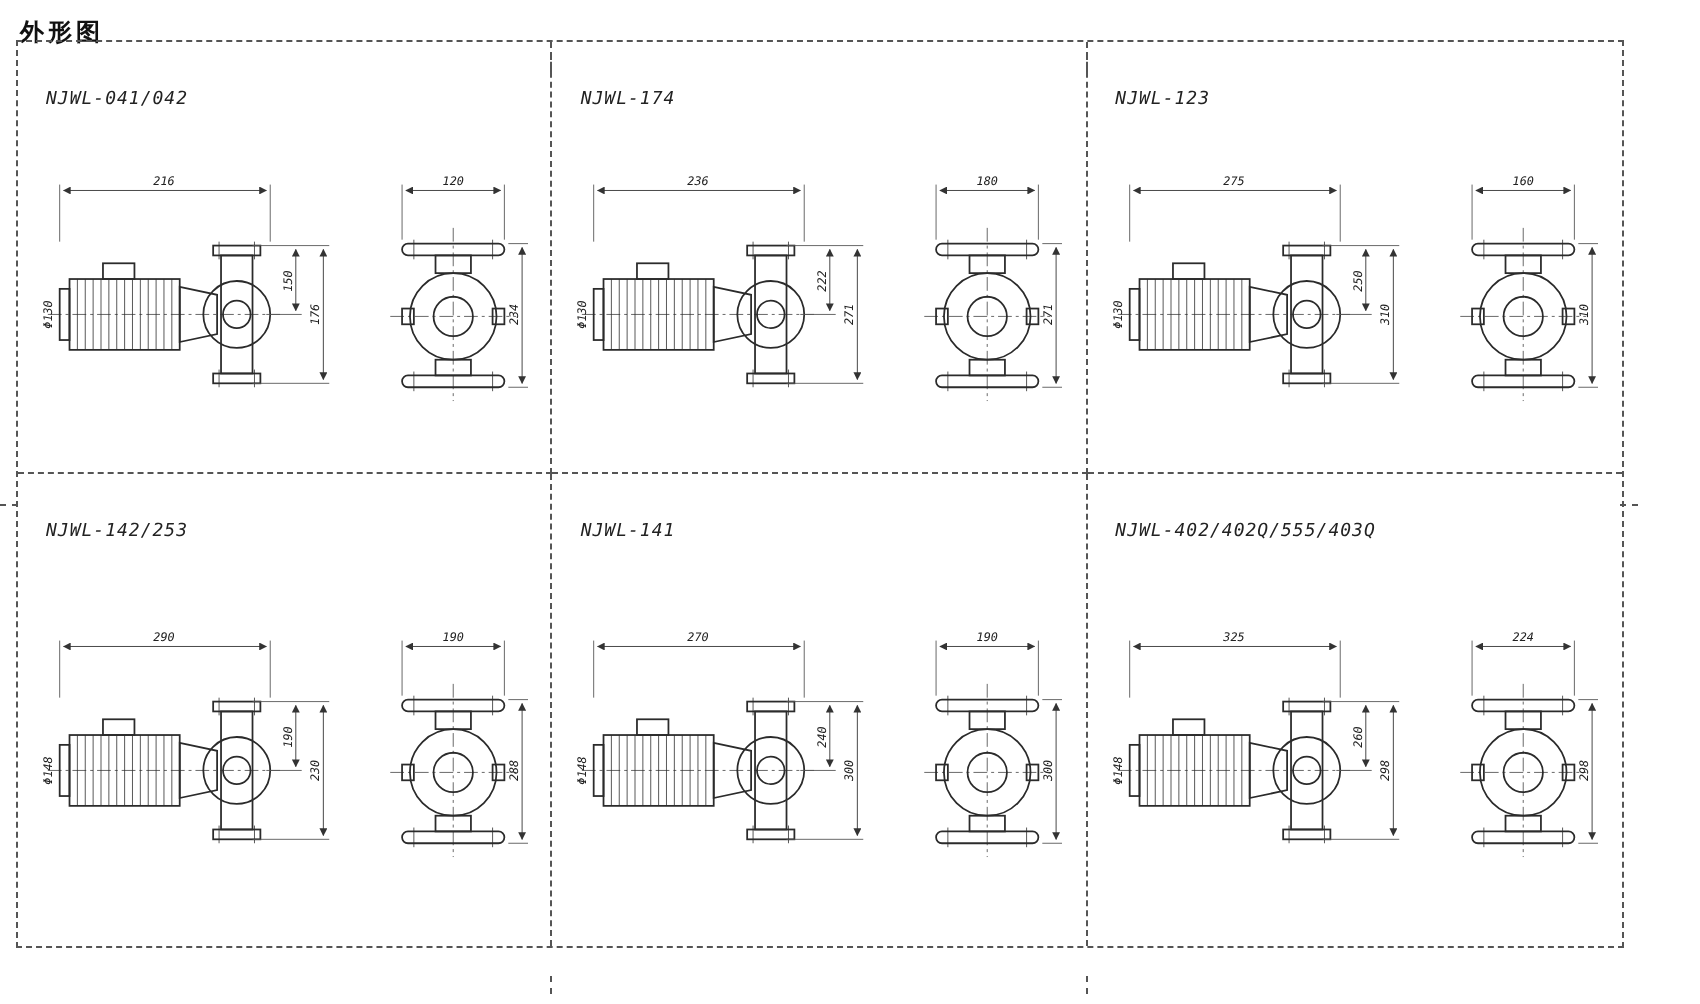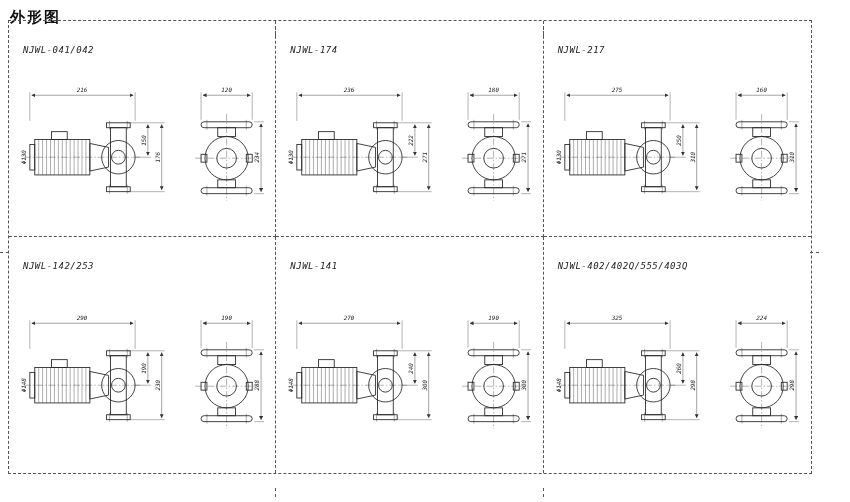--- a/index.html
+++ b/index.html
@@ -1,18 +1,18 @@
 <!DOCTYPE html>
 <html><head>
 <meta charset="utf-8">
 <style>
   html,body{margin:0;padding:0;background:#fff;}
   body{width:850px;height:502px;overflow:hidden;font-family:"DejaVu Sans",sans-serif;}
   .page{position:relative;width:850px;height:502px;background:#fff;}
-  .title{position:absolute;left:10px;top:8px;font-size:15px;font-weight:bold;color:#111;letter-spacing:2px;}
+  .title{position:absolute;left:10px;top:8px;font-size:12px;font-weight:bold;color:#111;letter-spacing:2px;}
   .frame{position:absolute;left:8px;top:20px;width:802px;height:452px;border:1px dashed #555;
          display:grid;grid-template-columns:1fr 1fr 1fr;grid-template-rows:216px 236px;box-sizing:content-box;font-style:italic;}
   .cell{position:relative;border-right:1px dashed #555;border-bottom:1px dashed #555;}
   .cell:nth-child(3n){border-right:none;}
   .cell:nth-child(n+4){border-bottom:none;}
   .model{position:absolute;left:14px;top:24px;font-family:"DejaVu Sans Mono",monospace;
          font-size:9px;letter-spacing:0.5px;color:#222;white-space:nowrap;}
   .draw{position:absolute;left:50%;top:28px;transform:translateX(-50%);}
   .cell:nth-child(n+4) .draw{top:40px;}
   
@@ -134,21 +134,21 @@
         <text class="dt" x="67" y="44">236</text>
         <text class="dt" x="132" y="93" transform="rotate(-90 132 93)">222</text>
         <text class="dt" x="146" y="110" transform="rotate(-90 146 110)">271</text>
         <text class="dt" x="10" y="110" transform="rotate(-90 10 110)">Φ130</text>
         <text class="dt" x="214" y="44">180</text>
         <text class="dt" x="247" y="110" transform="rotate(-90 247 110)">271</text>
       </svg>
     </div>
 
     <div class="cell">
-      <div class="model">NJWL-217</div>
+      <div class="model">NJWL-123</div>
       <svg class="draw" viewBox="0 0 256 186" width="252" height="183">
         <use href="#pump-side" x="6" y="50" width="160" height="110"></use>
         <use href="#pump-front" x="174" y="50" width="80" height="110"></use>
         <g>
           <line class="ext" x1="14" y1="73" x2="14" y2="44"></line>
           <line class="ext" x1="121" y1="73" x2="121" y2="44"></line>
           <line class="dim" x1="16" y1="47" x2="119" y2="47"></line>
           <line class="ext" x1="112" y1="75" x2="151" y2="75"></line>
           <line class="ext" x1="119" y1="110" x2="137" y2="110"></line>
           <line class="ext" x1="112" y1="145" x2="151" y2="145"></line>

